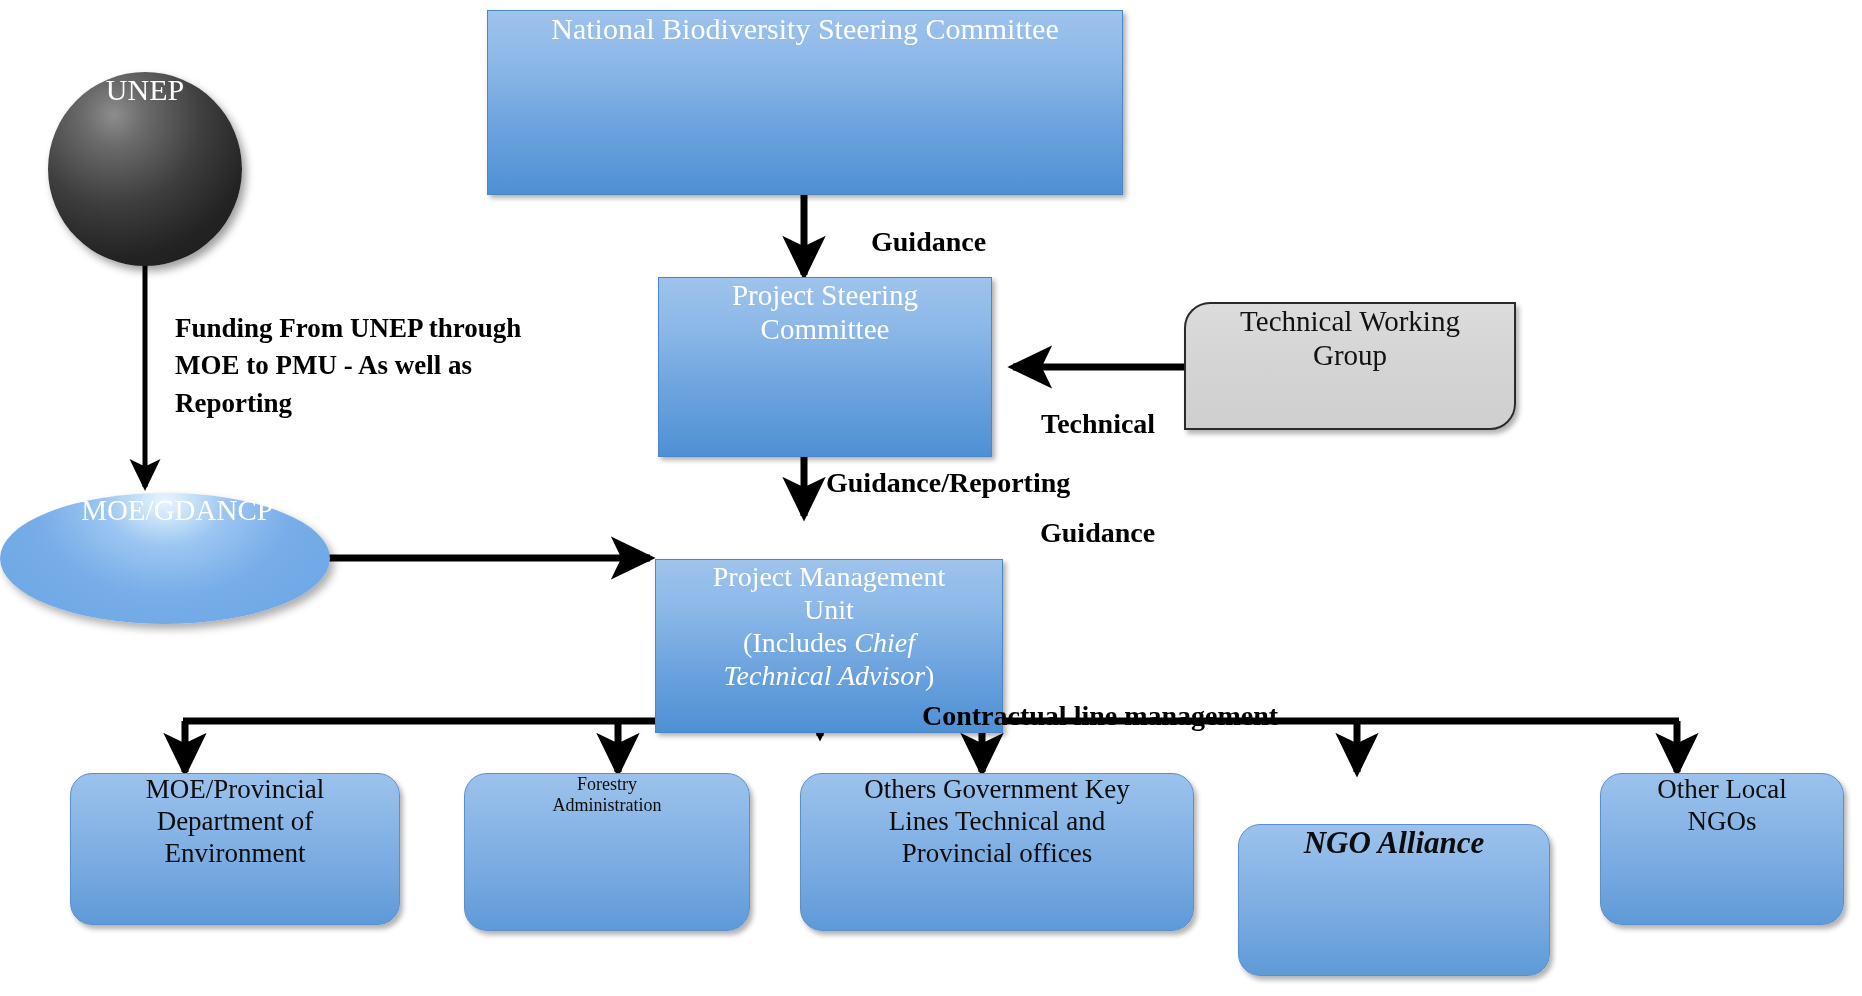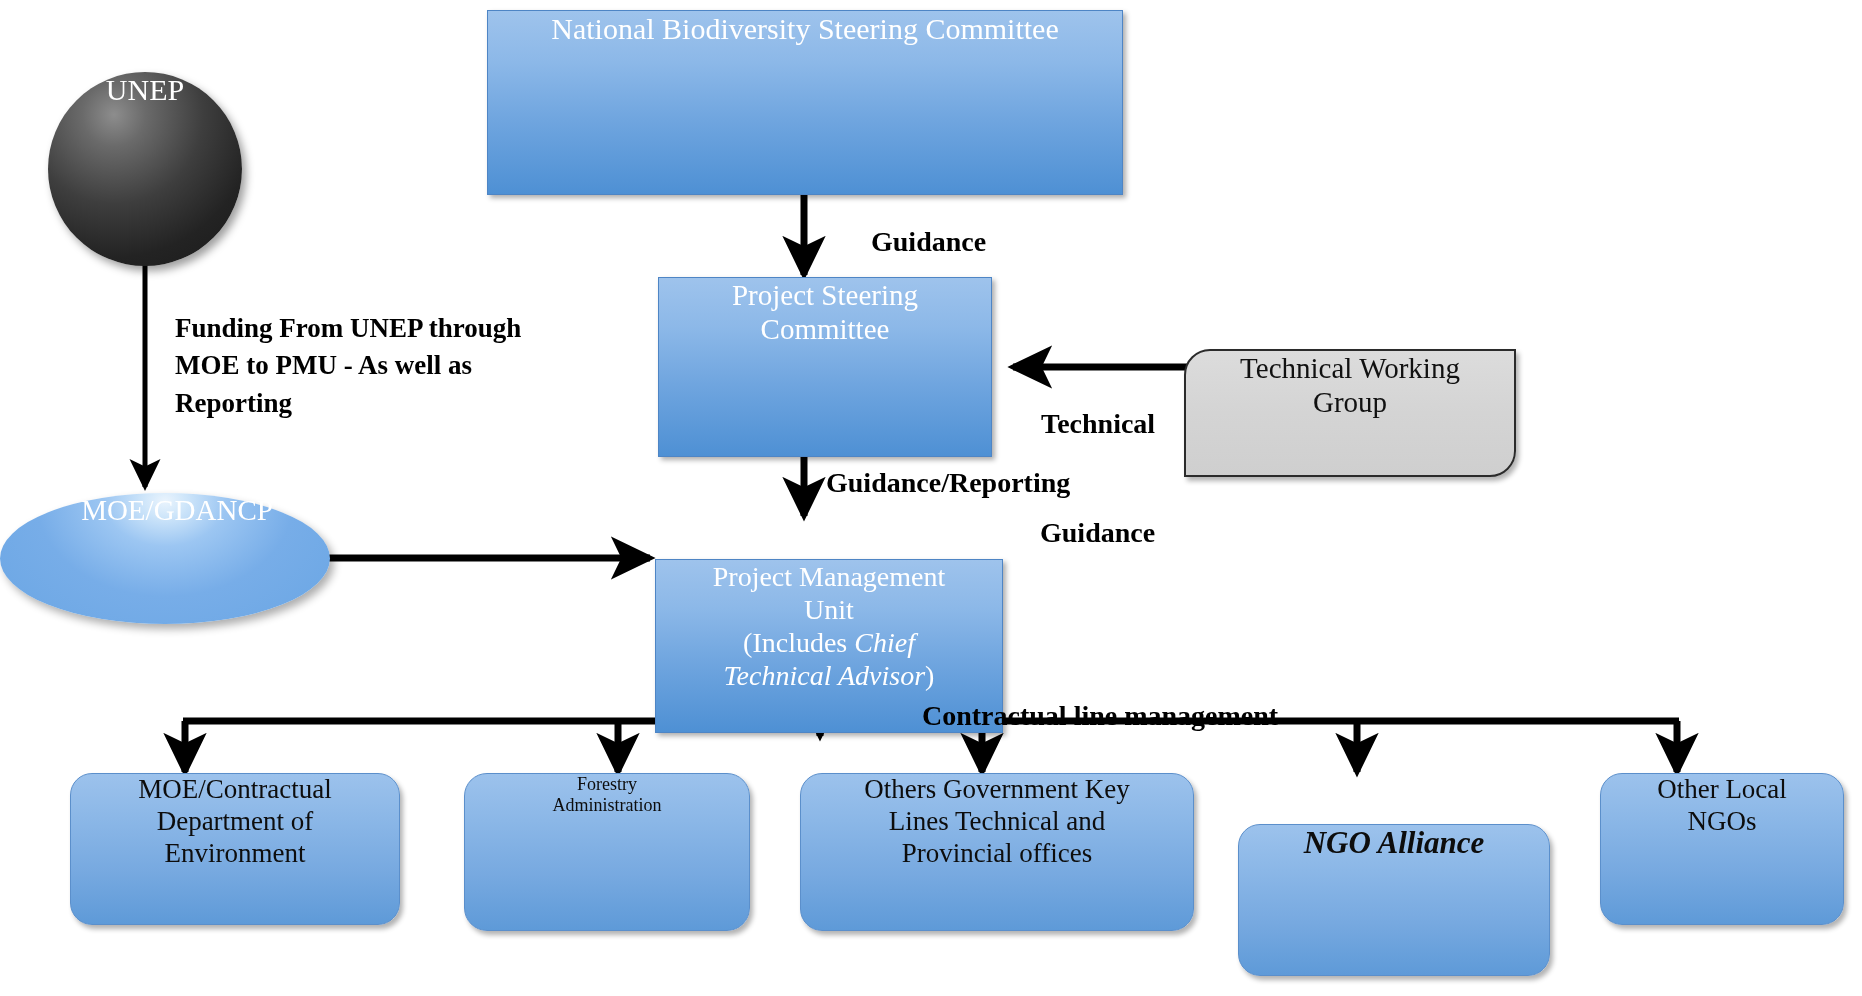--- a/index.html
+++ b/index.html
@@ -39,21 +39,20 @@
     color: #0d0d0d;
     box-shadow: 3px 4px 5px rgba(0,0,0,0.30);
   }
   
   .rect-grey {
     background: linear-gradient(to bottom, #DCDCDC 0%, #D4D4D4 50%, #CFCFCF 100%);
     border: 2px solid #2b2b2b;
     color: #111111;
     border-radius: 26px 0 26px 0;
     box-shadow: 3px 4px 5px rgba(0,0,0,0.30);
-    margin-top: 47px;
   }
   
   .circle-dark {
     border-radius: 50%;
     background: radial-gradient(circle at 34% 22%, #8d8d8d 0%, #6a6a6a 16%, #3e3e3e 45%, #232323 72%, #1a1a1a 100%);
     color: #ffffff;
     box-shadow: 4px 5px 8px rgba(0,0,0,0.38);
   }
   
   .ellipse-blue {
@@ -169,21 +168,21 @@
       <div>
         <span class="ital">Technical Advisor</span><span>)</span>
       </div>
     </div>
   </div>
 
   <div class="edge-label" style="left:922px; top:698px; font-size:28px;">Contractual line management</div>
 
   <div class="node rect-round" style="left:70px; top:773px; width:330px; height:152px; font-size:27px;">
     <div class="node-inner">
-      <div>MOE/Contractual</div>
+      <div>MOE/Provincial</div>
       <div>Department of</div>
       <div>Environment</div>
     </div>
   </div>
 
   <div class="node rect-round" style="left:464px; top:773px; width:286px; height:158px; font-size:18px;border-radius:23px;">
     <div class="node-inner">
       <div>Forestry</div>
       <div>Administration</div>
     </div>

